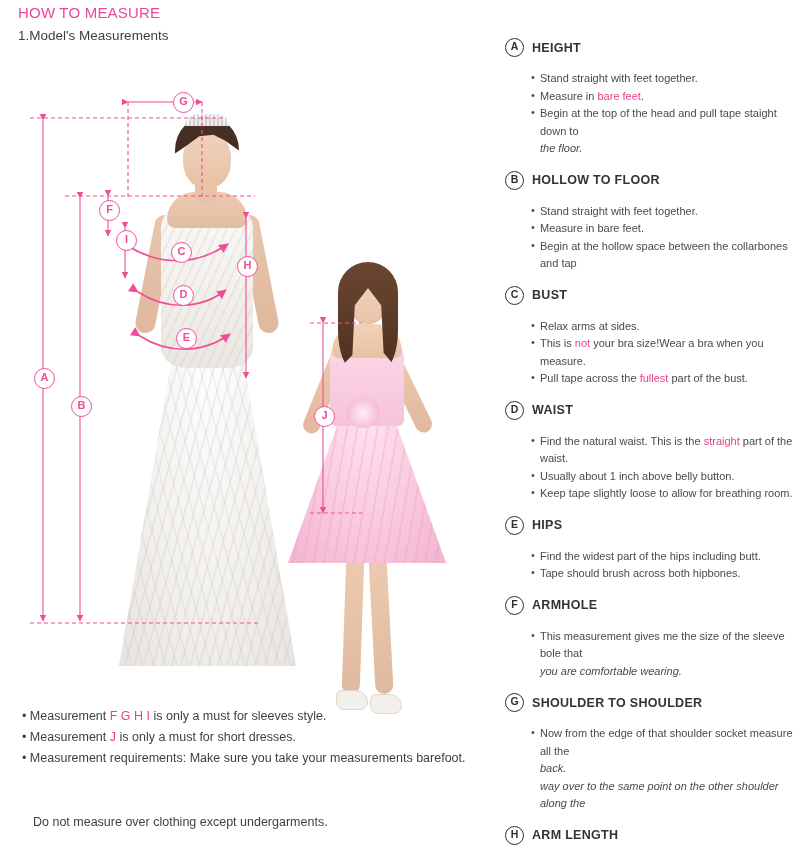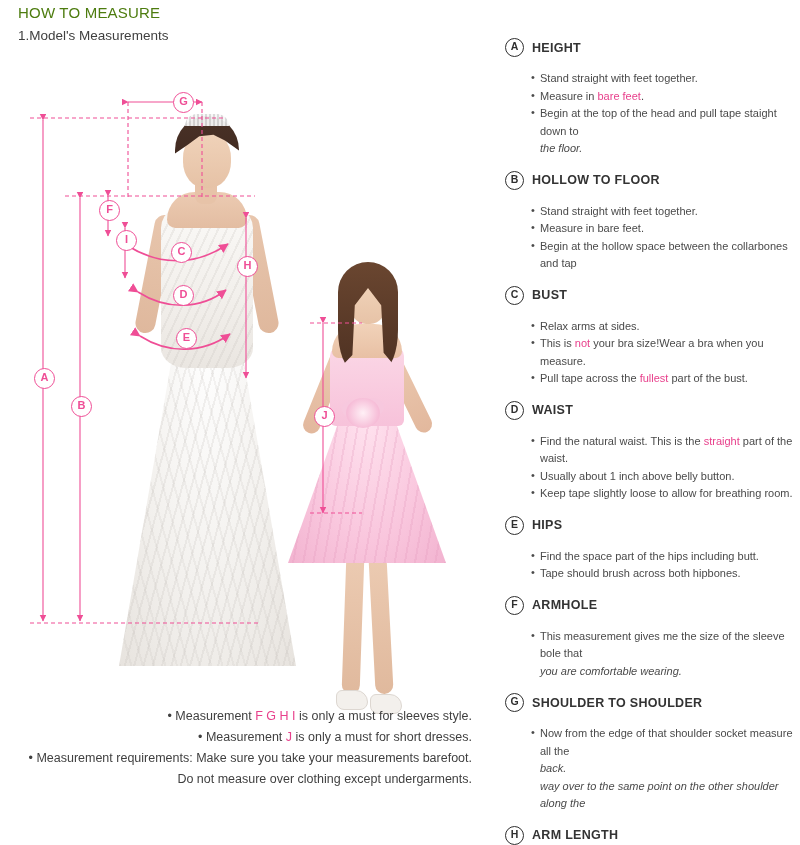--- a/index.html
+++ b/index.html
@@ -18,21 +18,21 @@
 
   
   #header {
     position: absolute;
     left: 18px;
     top: 4px;
     width: 480px;
   }
   #title {
     font-size: 15px;
-    color: #4d7c0f;
+    color: #ec4899;
     letter-spacing: 0.2px;
   }
   #subtitle {
     font-size: 13.5px;
     color: #404040;
     margin-top: 7px;
   }
 
   
   #illustration {
@@ -273,22 +273,22 @@
   
   #notes {
     position: absolute;
     left: 22px;
     top: 706px;
     width: 450px;
     font-size: 12.5px;
     line-height: 21px;
     color: #3f3f3f;
   }
-  #notes .note { white-space: nowrap; text-align: right; }
-  #notes .note-indent { padding-left: 11px; }
+  #notes .note { white-space: nowrap; }
+  #notes .note-indent { padding-left: 11px; margin-top: 43px; }
   .hl { color: #e8408c; }
 
   
   #legend {
     position: absolute;
     left: 505px;
     top: 38px;
     width: 290px;
   }
   .entry { position: relative; margin-bottom: 13px; }
@@ -486,21 +486,21 @@
       <div class="line"><span>Keep tape slightly loose to allow for breathing room.</span></div>
     </div>
   </div>
 
   <div class="entry">
     <div class="entry-head">
       <div class="entry-badge">E</div>
       <div class="entry-title">HIPS</div>
     </div>
     <div class="entry-lines">
-      <div class="line"><span>Find the space part of the hips including butt.</span></div>
+      <div class="line"><span>Find the widest part of the hips including butt.</span></div>
       <div class="line"><span>Tape should brush across both hipbones.</span></div>
     </div>
   </div>
 
   <div class="entry">
     <div class="entry-head">
       <div class="entry-badge">F</div>
       <div class="entry-title">ARMHOLE</div>
     </div>
     <div class="entry-lines">

